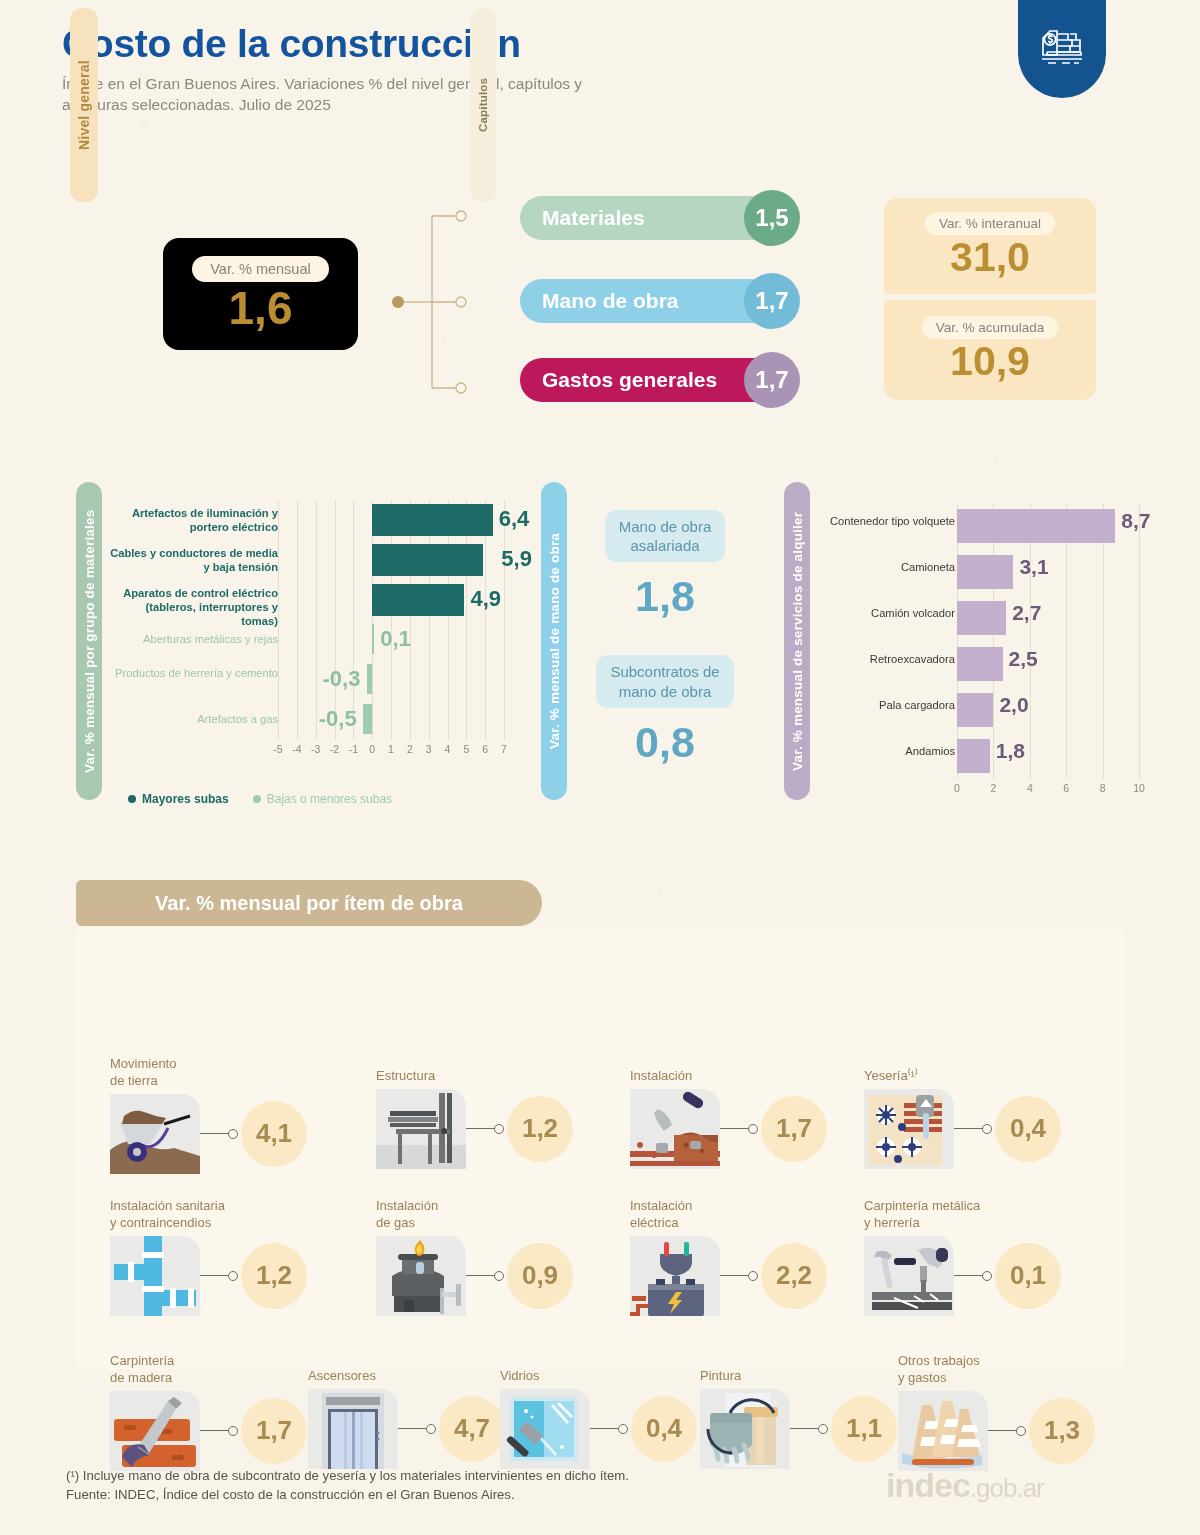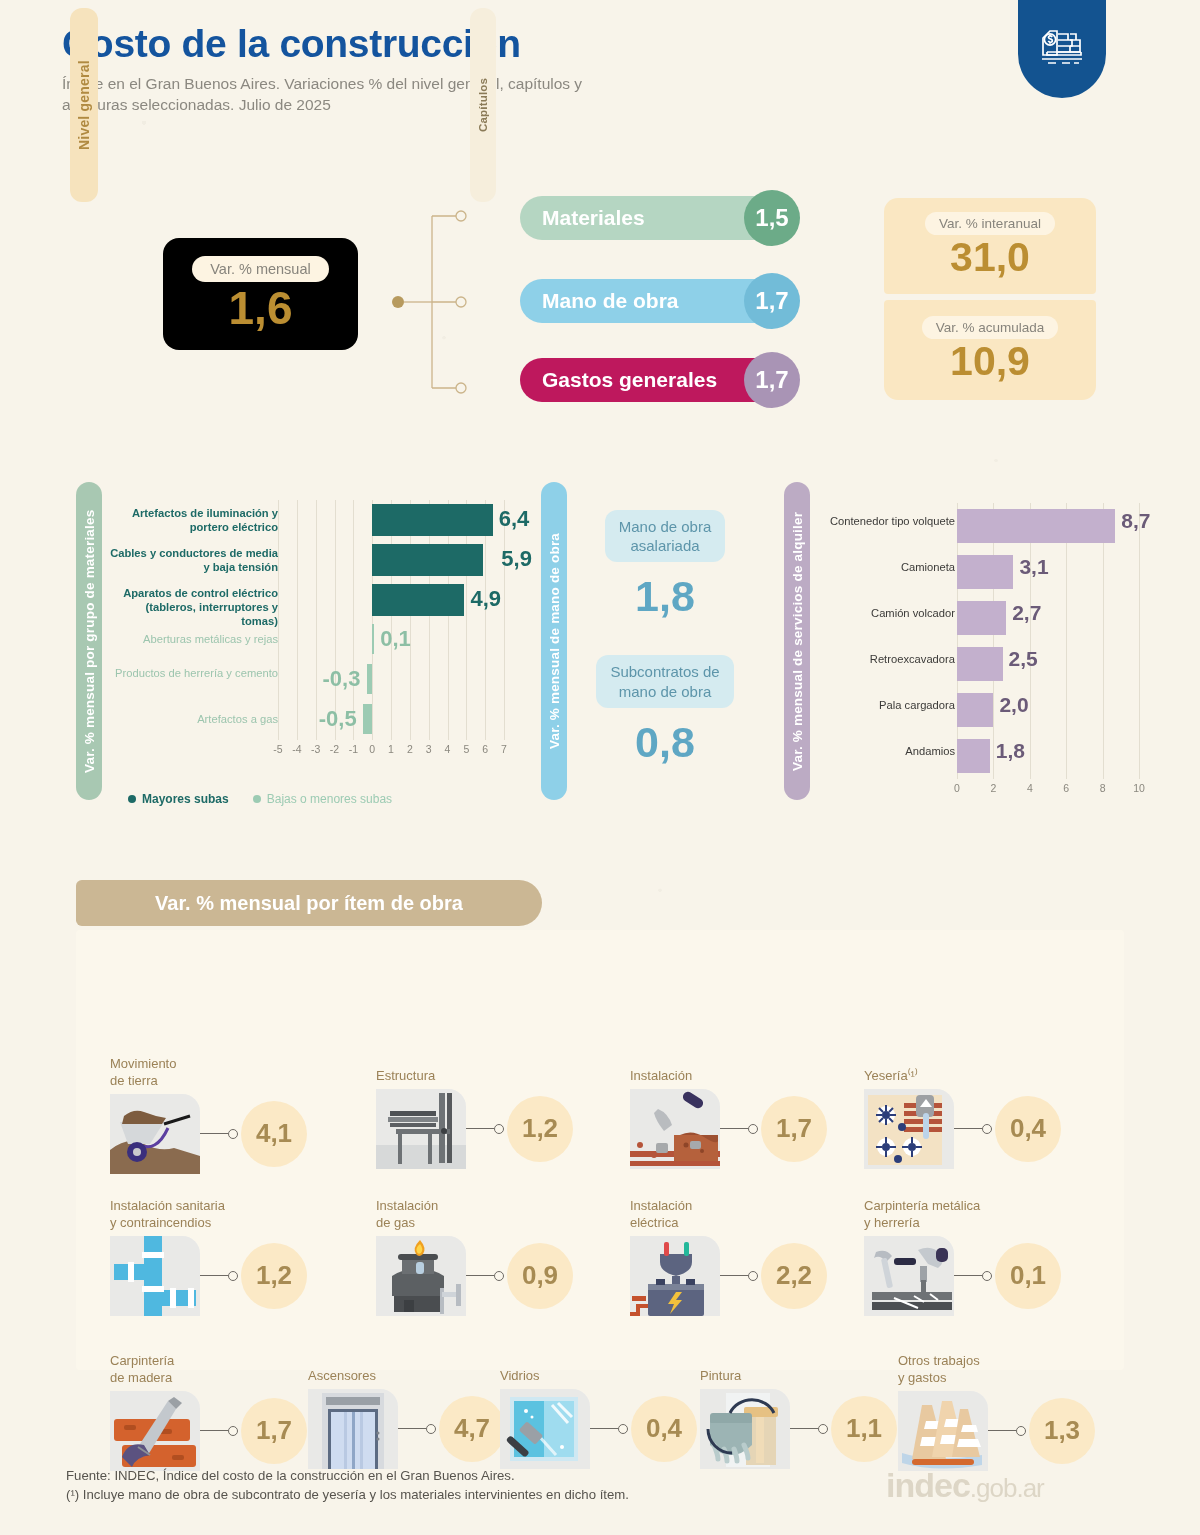--- a/index.html
+++ b/index.html
@@ -690,19 +690,19 @@
           <div class="connector">
             <span class="line"></span>
             <span class="ring"></span>
           </div>
           <div class="item-circle">1,3</div>
         </div>
       </div>
     </div>
 
   <div class="footer">
+    <div>(¹) Incluye mano de obra de subcontrato de yesería y los materiales intervinientes en dicho ítem.</div>
     <div>Fuente: INDEC, Índice del costo de la construcción en el Gran Buenos Aires.</div>
-    <div>(¹) Incluye mano de obra de subcontrato de yesería y los materiales intervinientes en dicho ítem.</div>
   </div>
   <div class="brand">
     <b>indec</b><span>.gob.ar</span>
   </div>
 </div>
 
 </body></html>

